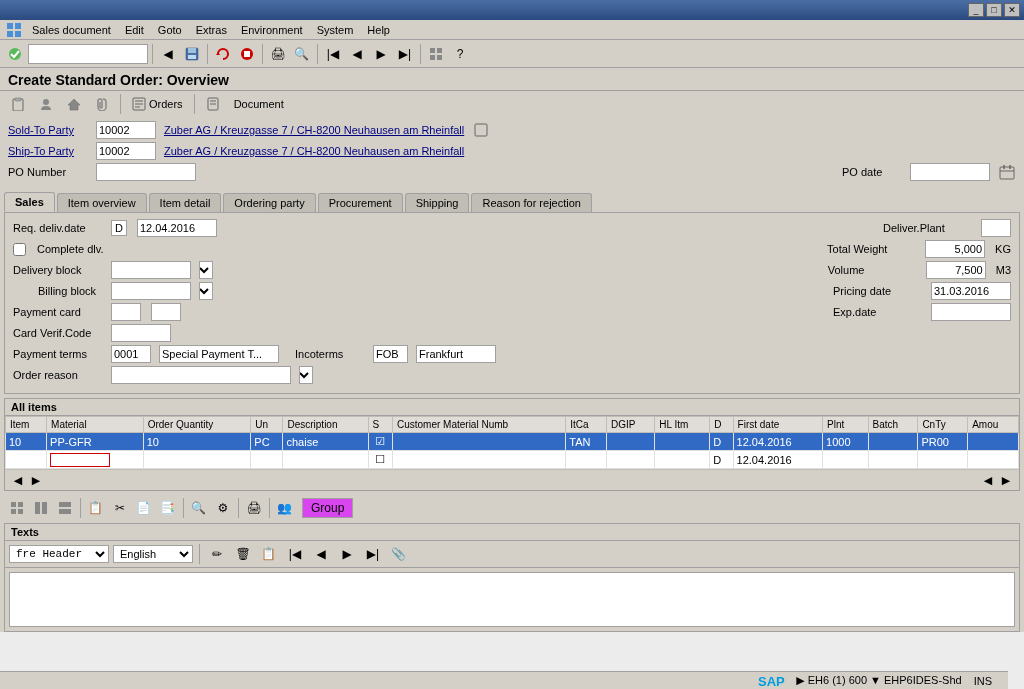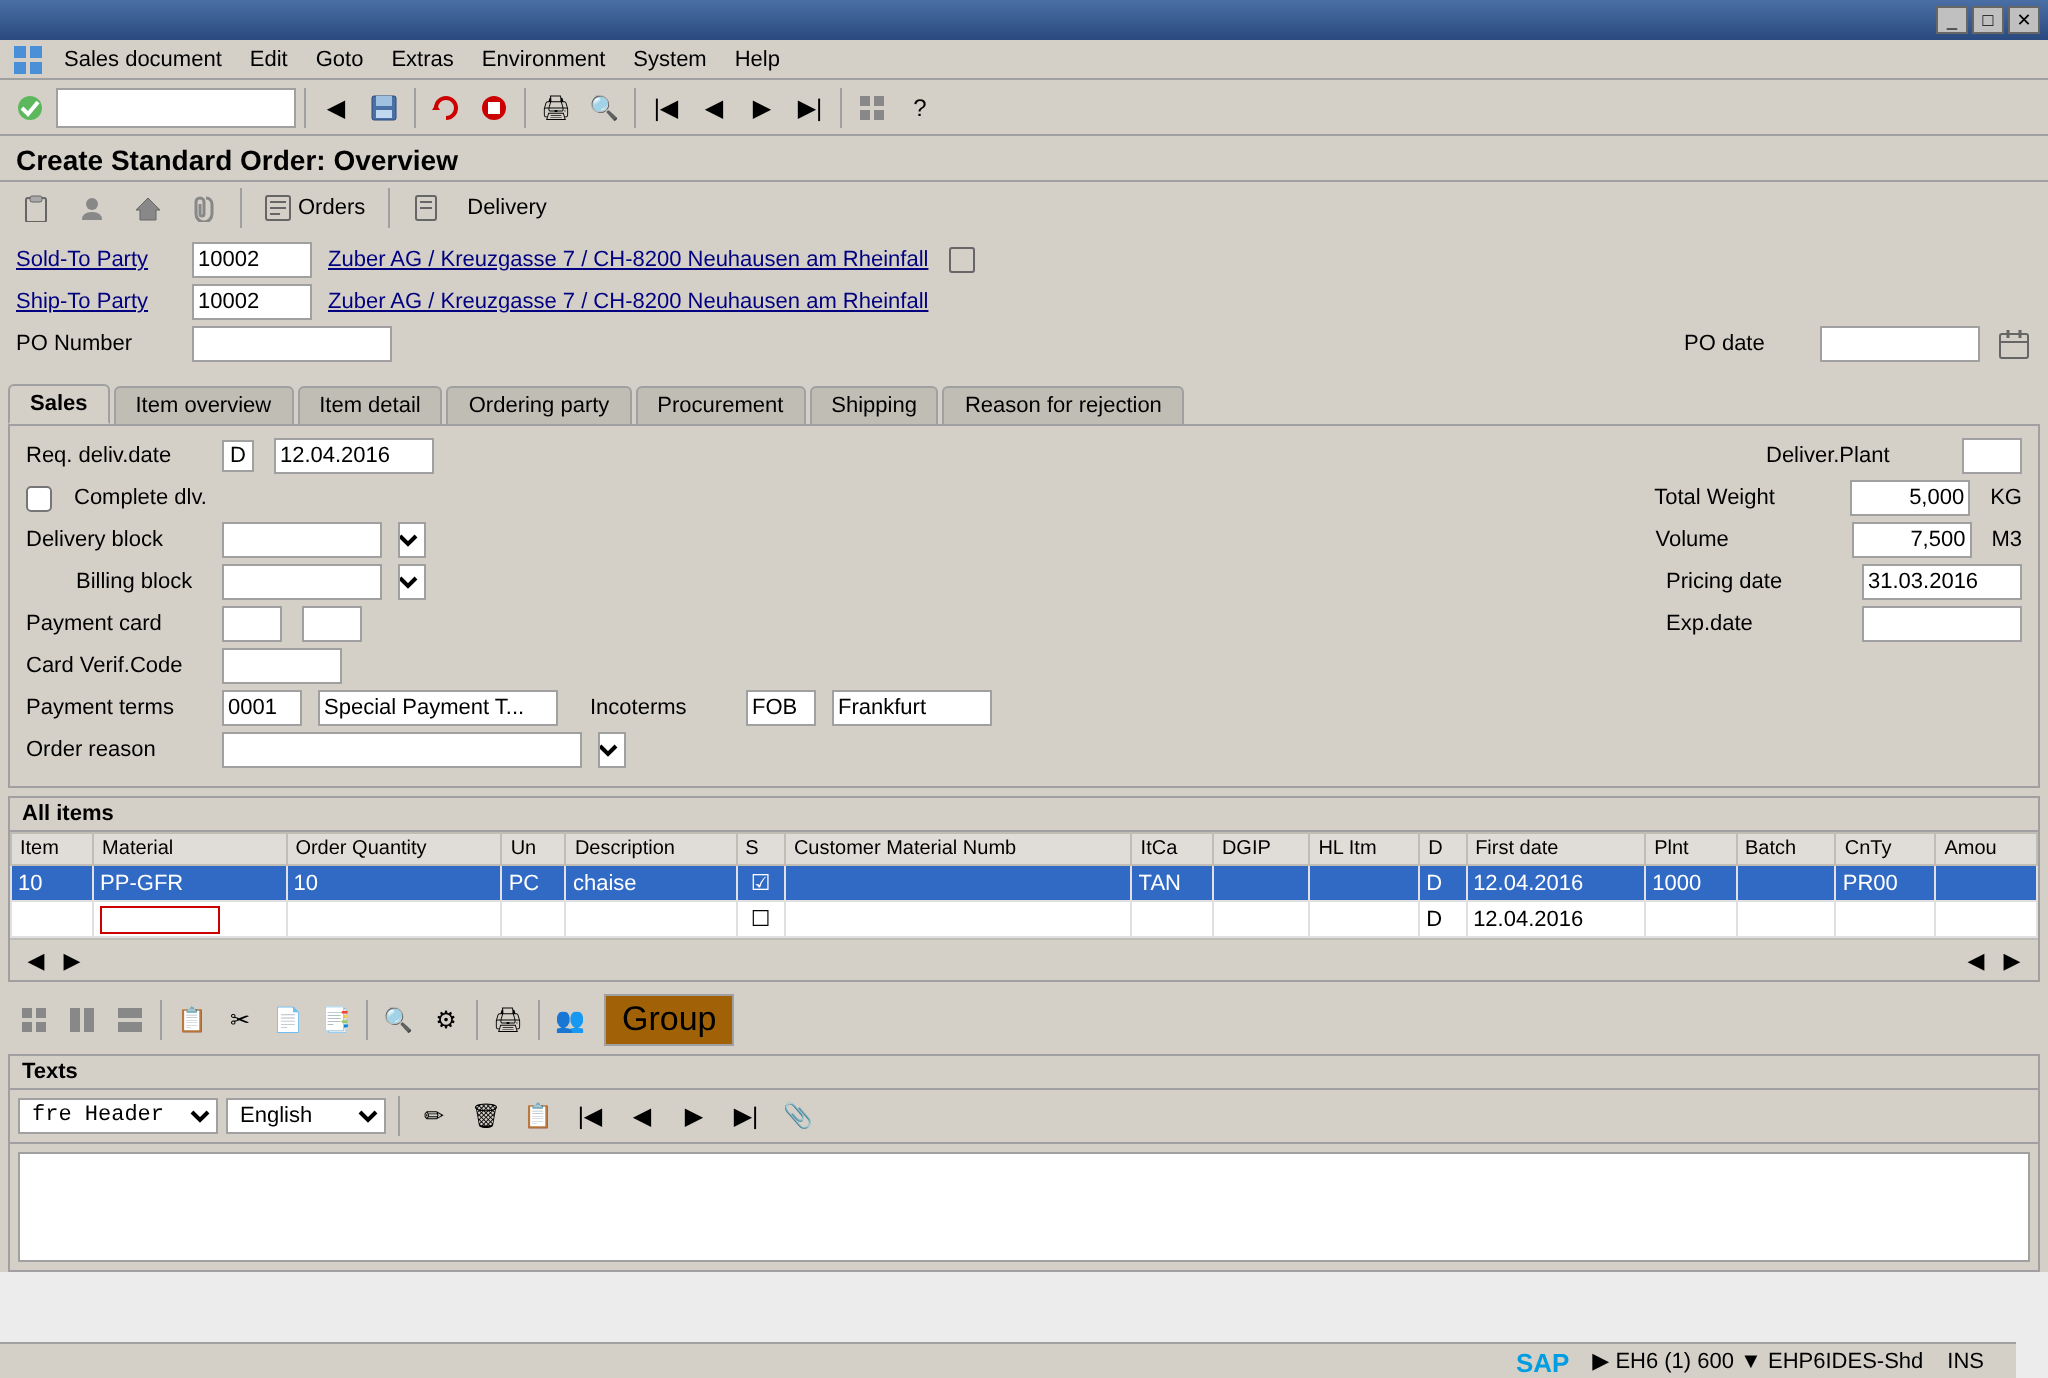--- a/index.html
+++ b/index.html
@@ -387,21 +387,21 @@
     </div>
     <div class="tb-separator"></div>
     <div class="sec-btn">
       <svg width="14" height="14" viewBox="0 0 14 14">
           <rect x="2" y="1" width="10" height="12" rx="1" fill="none" stroke="#666" stroke-width="1"></rect>
           <line x1="4" y1="4" x2="10" y2="4" stroke="#666" stroke-width="1"></line>
           <line x1="4" y1="7" x2="10" y2="7" stroke="#666" stroke-width="1"></line>
         </svg>
     </div>
     <div class="sec-btn">
-      <span style="font-size:11px;">Delivery</span>
+      <span style="font-size:11px;">Document</span>
     </div>
   </div>
 
   <div class="form-area">
 
 
     <div class="form-row">
       <span class="form-label" style="min-width:80px;">Sold-To Party</span>
       <input class="form-input" type="text" value="10002" style="width: 60px;">
       <span class="form-link">Zuber AG / Kreuzgasse 7 / CH-8200 Neuhausen am Rheinfall</span>
@@ -614,21 +614,21 @@
     <div class="tb-btn">✂</div>
     <div class="tb-btn">📄</div>
     <div class="tb-btn">📑</div>
     <div class="tb-separator"></div>
     <div class="tb-btn">🔍</div>
     <div class="tb-btn">⚙</div>
     <div class="tb-separator"></div>
     <div class="tb-btn">🖨</div>
     <div class="tb-separator"></div>
     <div class="tb-btn">👥</div>
-    <div style="margin-left:4px; border:1px solid #a0a0a0; background:#a16207; padding:2px 8px; cursor:pointer; font-size:17px;">Group</div>
+    <div style="margin-left:4px; border:1px solid #a0a0a0; background:#d946ef; padding:2px 8px; cursor:pointer; font-size:12px;">Group</div>
   </div>
 
   <div class="texts-section">
     <div class="texts-title">Texts</div>
     <div class="texts-controls">
       <select class="form-select" style="width:100px;font-family:Liberation Mono, monospace;">
         <option>fre Header</option>
       </select>
       <select class="form-select" style="width:80px;">
         <option>English</option>

